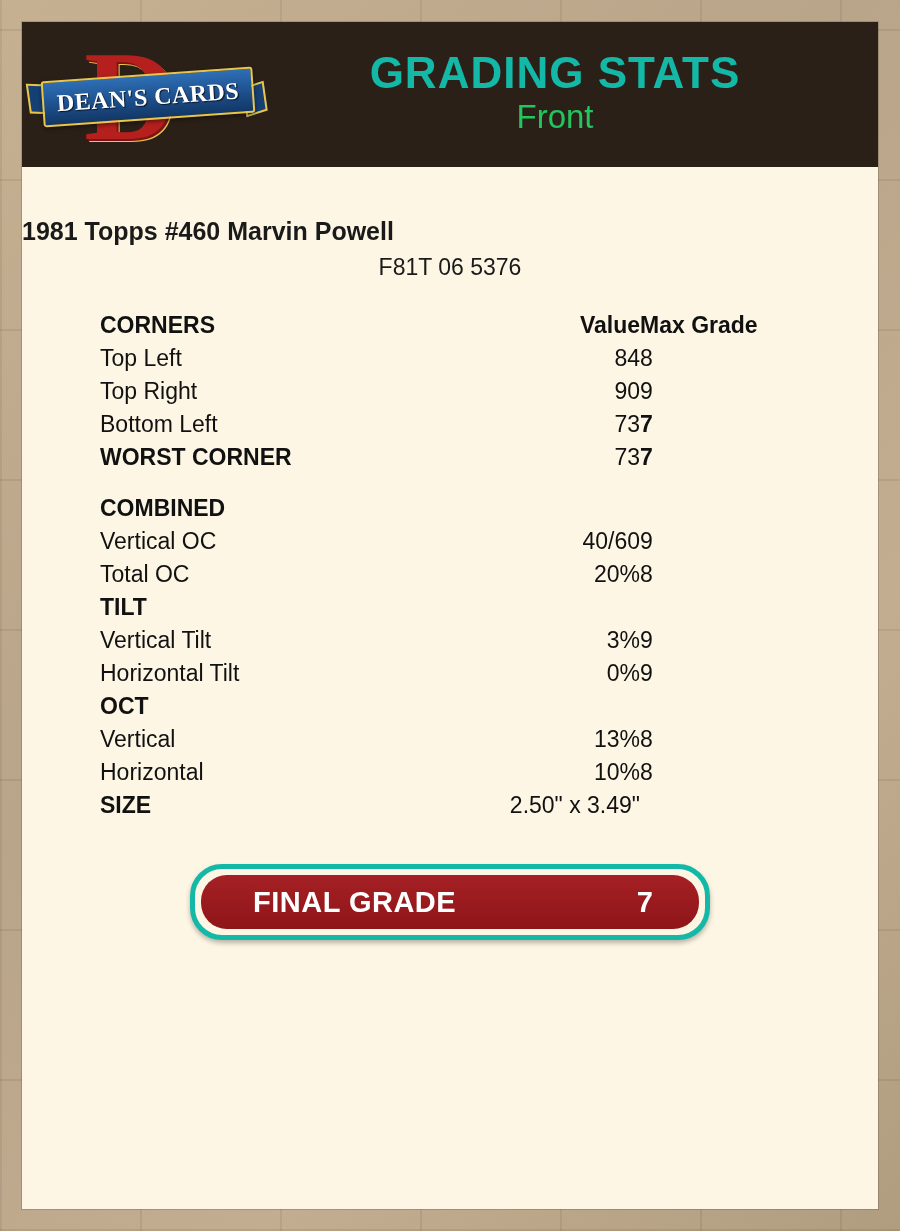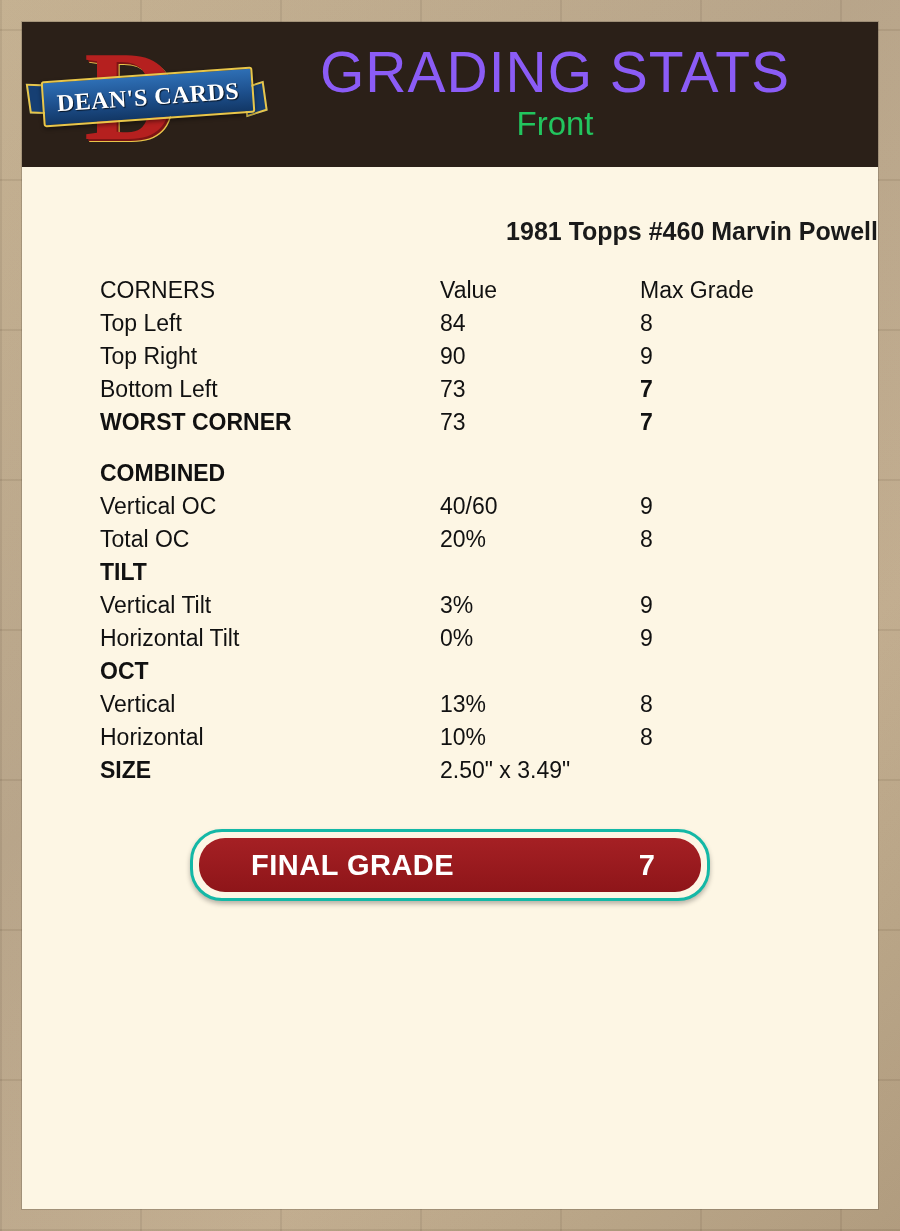--- a/index.html
+++ b/index.html
@@ -83,38 +83,38 @@
   }
   .logo-ribbon-l { left: 6px; transform: rotate(-8deg) skewY(10deg); }
   .logo-ribbon-r { right: 6px; transform: rotate(-8deg) skewY(-10deg); }
 
   .header-titles {
     flex: 1;
     text-align: center;
     padding-right: 40px;
   }
   .header-title {
-    color: #8b5cf6;
-    font-size: 57px;
-    font-weight: normal;
+    color: #14b8a6;
+    font-size: 44px;
+    font-weight: bold;
     letter-spacing: 1px;
     line-height: 1.05;
   }
   .header-subtitle {
     color: #22c55e;
     font-size: 33px;
     font-weight: normal;
     line-height: 1.3;
   }
 
   .body-area {
     padding: 28px 0 0 0;
   }
   .card-title {
-    text-align: right;
+    text-align: left;
     font-size: 25px;
     font-weight: bold;
     color: #1a1a1a;
     margin-top: 22px;
   }
   .card-serial {
     text-align: center;
     font-size: 23px;
     color: #1a1a1a;
     margin-top: 8px;
@@ -125,39 +125,39 @@
     width: 700px;
     border-collapse: collapse;
   }
   table.stats td {
     font-size: 23px;
     color: #111111;
     padding: 3px 0;
     vertical-align: baseline;
   }
   td.c-label { width: 340px; padding-left: 22px; }
-  td.c-value { width: 200px; text-align: left; }
+  td.c-value { width: 200px; text-align: right; }
   td.c-grade { width: 160px; text-align: left; }
 
-  .hdr-row td { font-size: 23px; font-weight: normal; padding-bottom: 6px; }
+  .hdr-row td { font-size: 23px; font-weight: bold; padding-bottom: 6px; }
   .sec-head { font-weight: bold; }
   .indent { padding-left: 70px; }
   .grade-red { color: #9c1d1d; font-weight: bold; }
   .grade-dark { color: #111111; }
   .spacer-row td { height: 18px; padding: 0; }
   .spacer-row-sm td { height: 10px; padding: 0; }
 
   .final-wrap {
     margin: 32px auto 0 auto;
     width: 520px;
     position: relative;
   }
   .final-outer {
     background: #fdf6e4;
-    border: 3px solid #14b8a6;
+    border: 5px solid #14b8a6;
     border-radius: 32px;
     padding: 6px;
     box-shadow: 0 3px 5px rgba(0,0,0,0.28);
   }
   .final-bar {
     background: linear-gradient(180deg, #a52024 0%, #8e1519 100%);
     border-radius: 26px;
     height: 54px;
     display: flex;
     align-items: center;
@@ -194,20 +194,21 @@
     </div>
     <div class="header-titles">
       <div class="header-title">GRADING STATS</div>
       <div class="header-subtitle">Front</div>
     </div>
   </div>
 
   <div class="body-area">
 
     <div class="card-title">1981 Topps #460 Marvin Powell</div>
+    <div class="card-serial">F81T 06 5376</div>
 
     <table class="stats">
       <tbody>
         <tr class="hdr-row">
           <td class="c-label sec-head">CORNERS</td>
           <td class="c-value">Value</td>
           <td class="c-grade">Max Grade</td>
         </tr>
 
         <tr>

